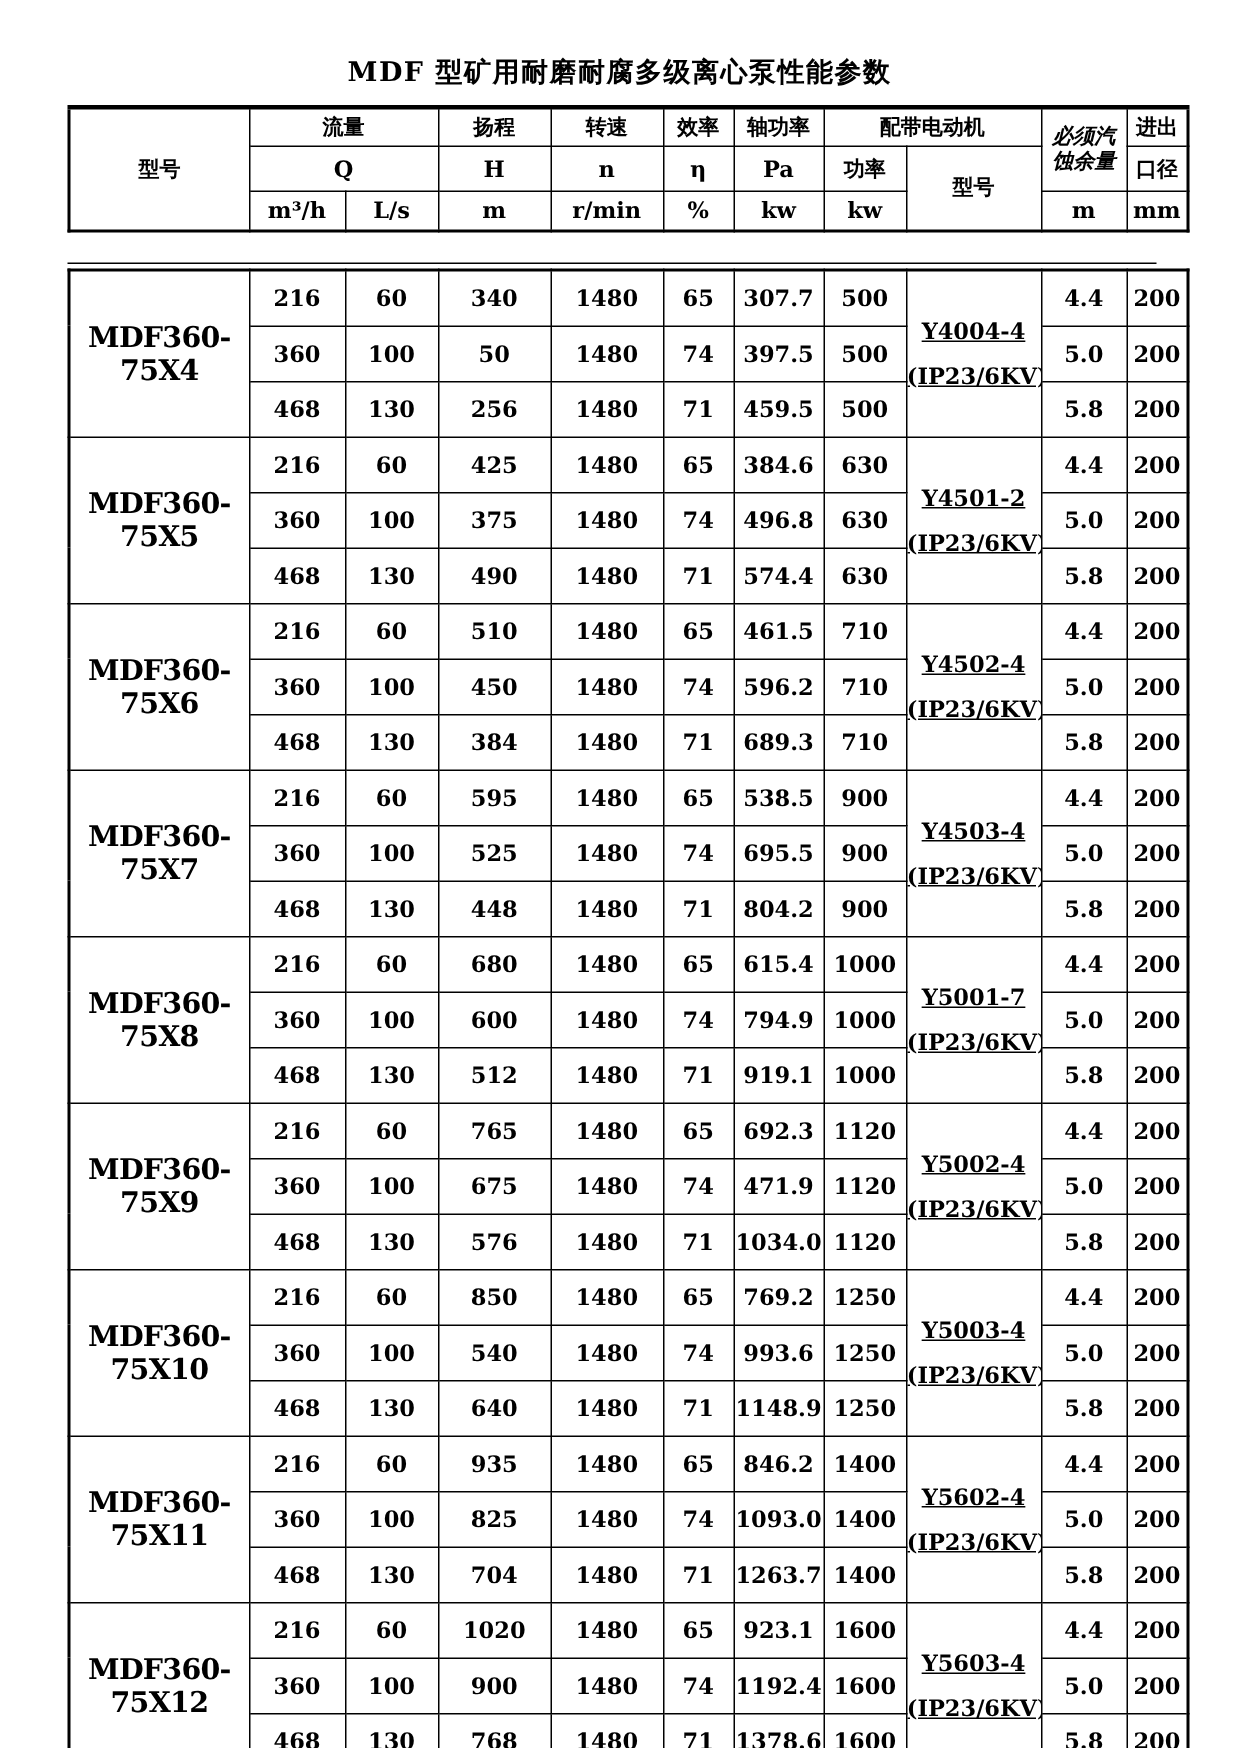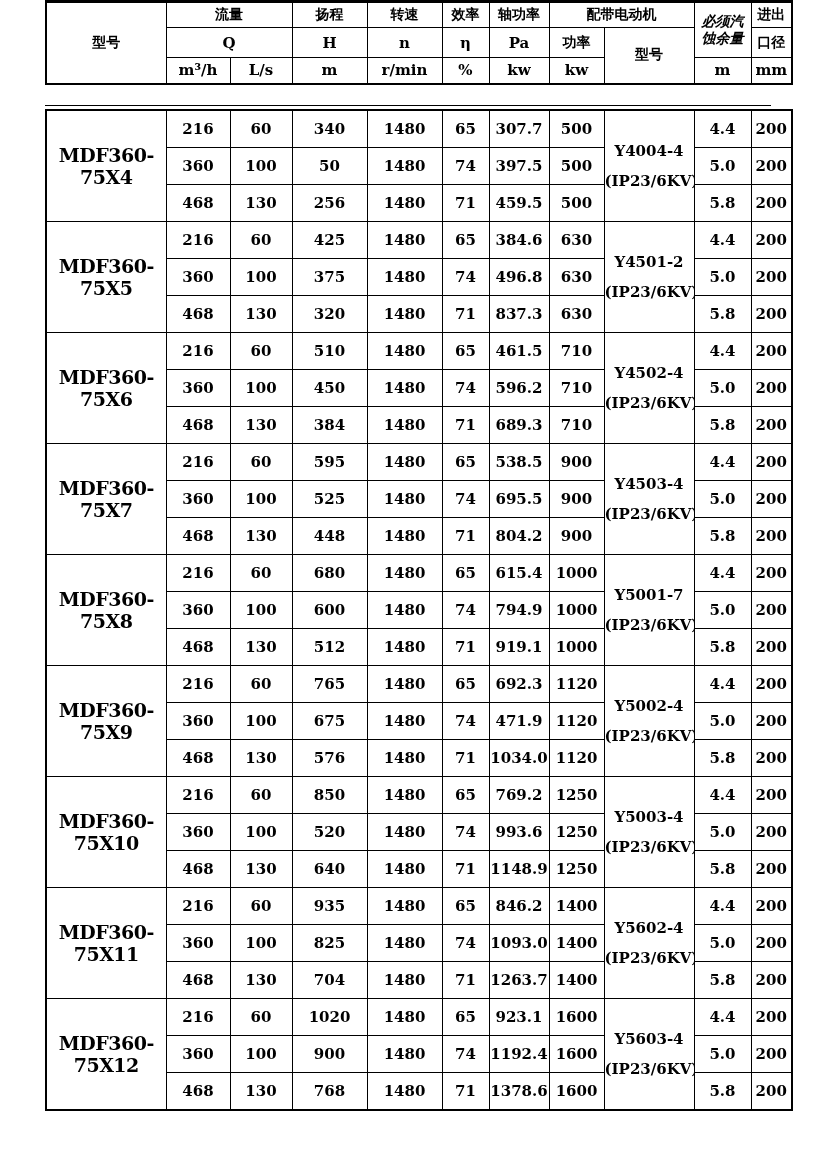--- a/index.html
+++ b/index.html
@@ -27,26 +27,27 @@
   .header-table tr.hr3 { height:26px; }
   .header-table .npsh-cell div { line-height:1.25;font-style:italic; }
   .body-wrap { position:relative; margin-top:24px; }
   .body-wrap::before {
     content:""; position:absolute; left:0; top:-4px;
     width:726px; height:1px; background:#000;
   }
   .body-table { border:2px solid #000; }
   .body-table td { font-size:15px; height:36px; }
   .body-table td.model { font-size:19px; letter-spacing:-0.5px; }
-  .body-table td.motor div { line-height:30px; font-size:15px; }
+  .body-table td.motor div { line-height:30px; font-size:15px;text-decoration:underline; }
 </style>
 </head>
 <body>
 
 <div class="page">
+  <h1 class="page-title">MDF 型矿用耐磨耐腐多级离心泵性能参数</h1>
 
   <div class="sheet">
 
     <table class="header-table">
       <colgroup>
         <col style="width:120px">
           <col style="width:64px">
           <col style="width:62px">
         <col style="width:75px">
           <col style="width:75px">
@@ -173,24 +174,24 @@
               <td>1480</td>
               <td>74</td>
               <td>496.8</td>
               <td>630</td>
               <td>5.0</td>
               <td>200</td>
             </tr>
             <tr>
               <td>468</td>
               <td>130</td>
-              <td>320</td>
-              <td>1480</td>
-              <td>71</td>
-              <td>837.3</td>
+              <td>490</td>
+              <td>1480</td>
+              <td>71</td>
+              <td>574.4</td>
               <td>630</td>
               <td>5.8</td>
               <td>200</td>
             </tr>
             <tr>
               <td class="model" rowspan="3">MDF360-75X6</td>
               <td>216</td>
               <td>60</td>
               <td>510</td>
               <td>1480</td>
@@ -352,21 +353,21 @@
               <td class="motor" rowspan="3">
                 <div>Y5003-4</div>
                 <div>(IP23/6KV)</div>
               </td>
               <td>4.4</td>
               <td>200</td>
             </tr>
             <tr>
               <td>360</td>
               <td>100</td>
-              <td>520</td>
+              <td>540</td>
               <td>1480</td>
               <td>74</td>
               <td>993.6</td>
               <td>1250</td>
               <td>5.0</td>
               <td>200</td>
             </tr>
             <tr>
               <td>468</td>
               <td>130</td>

